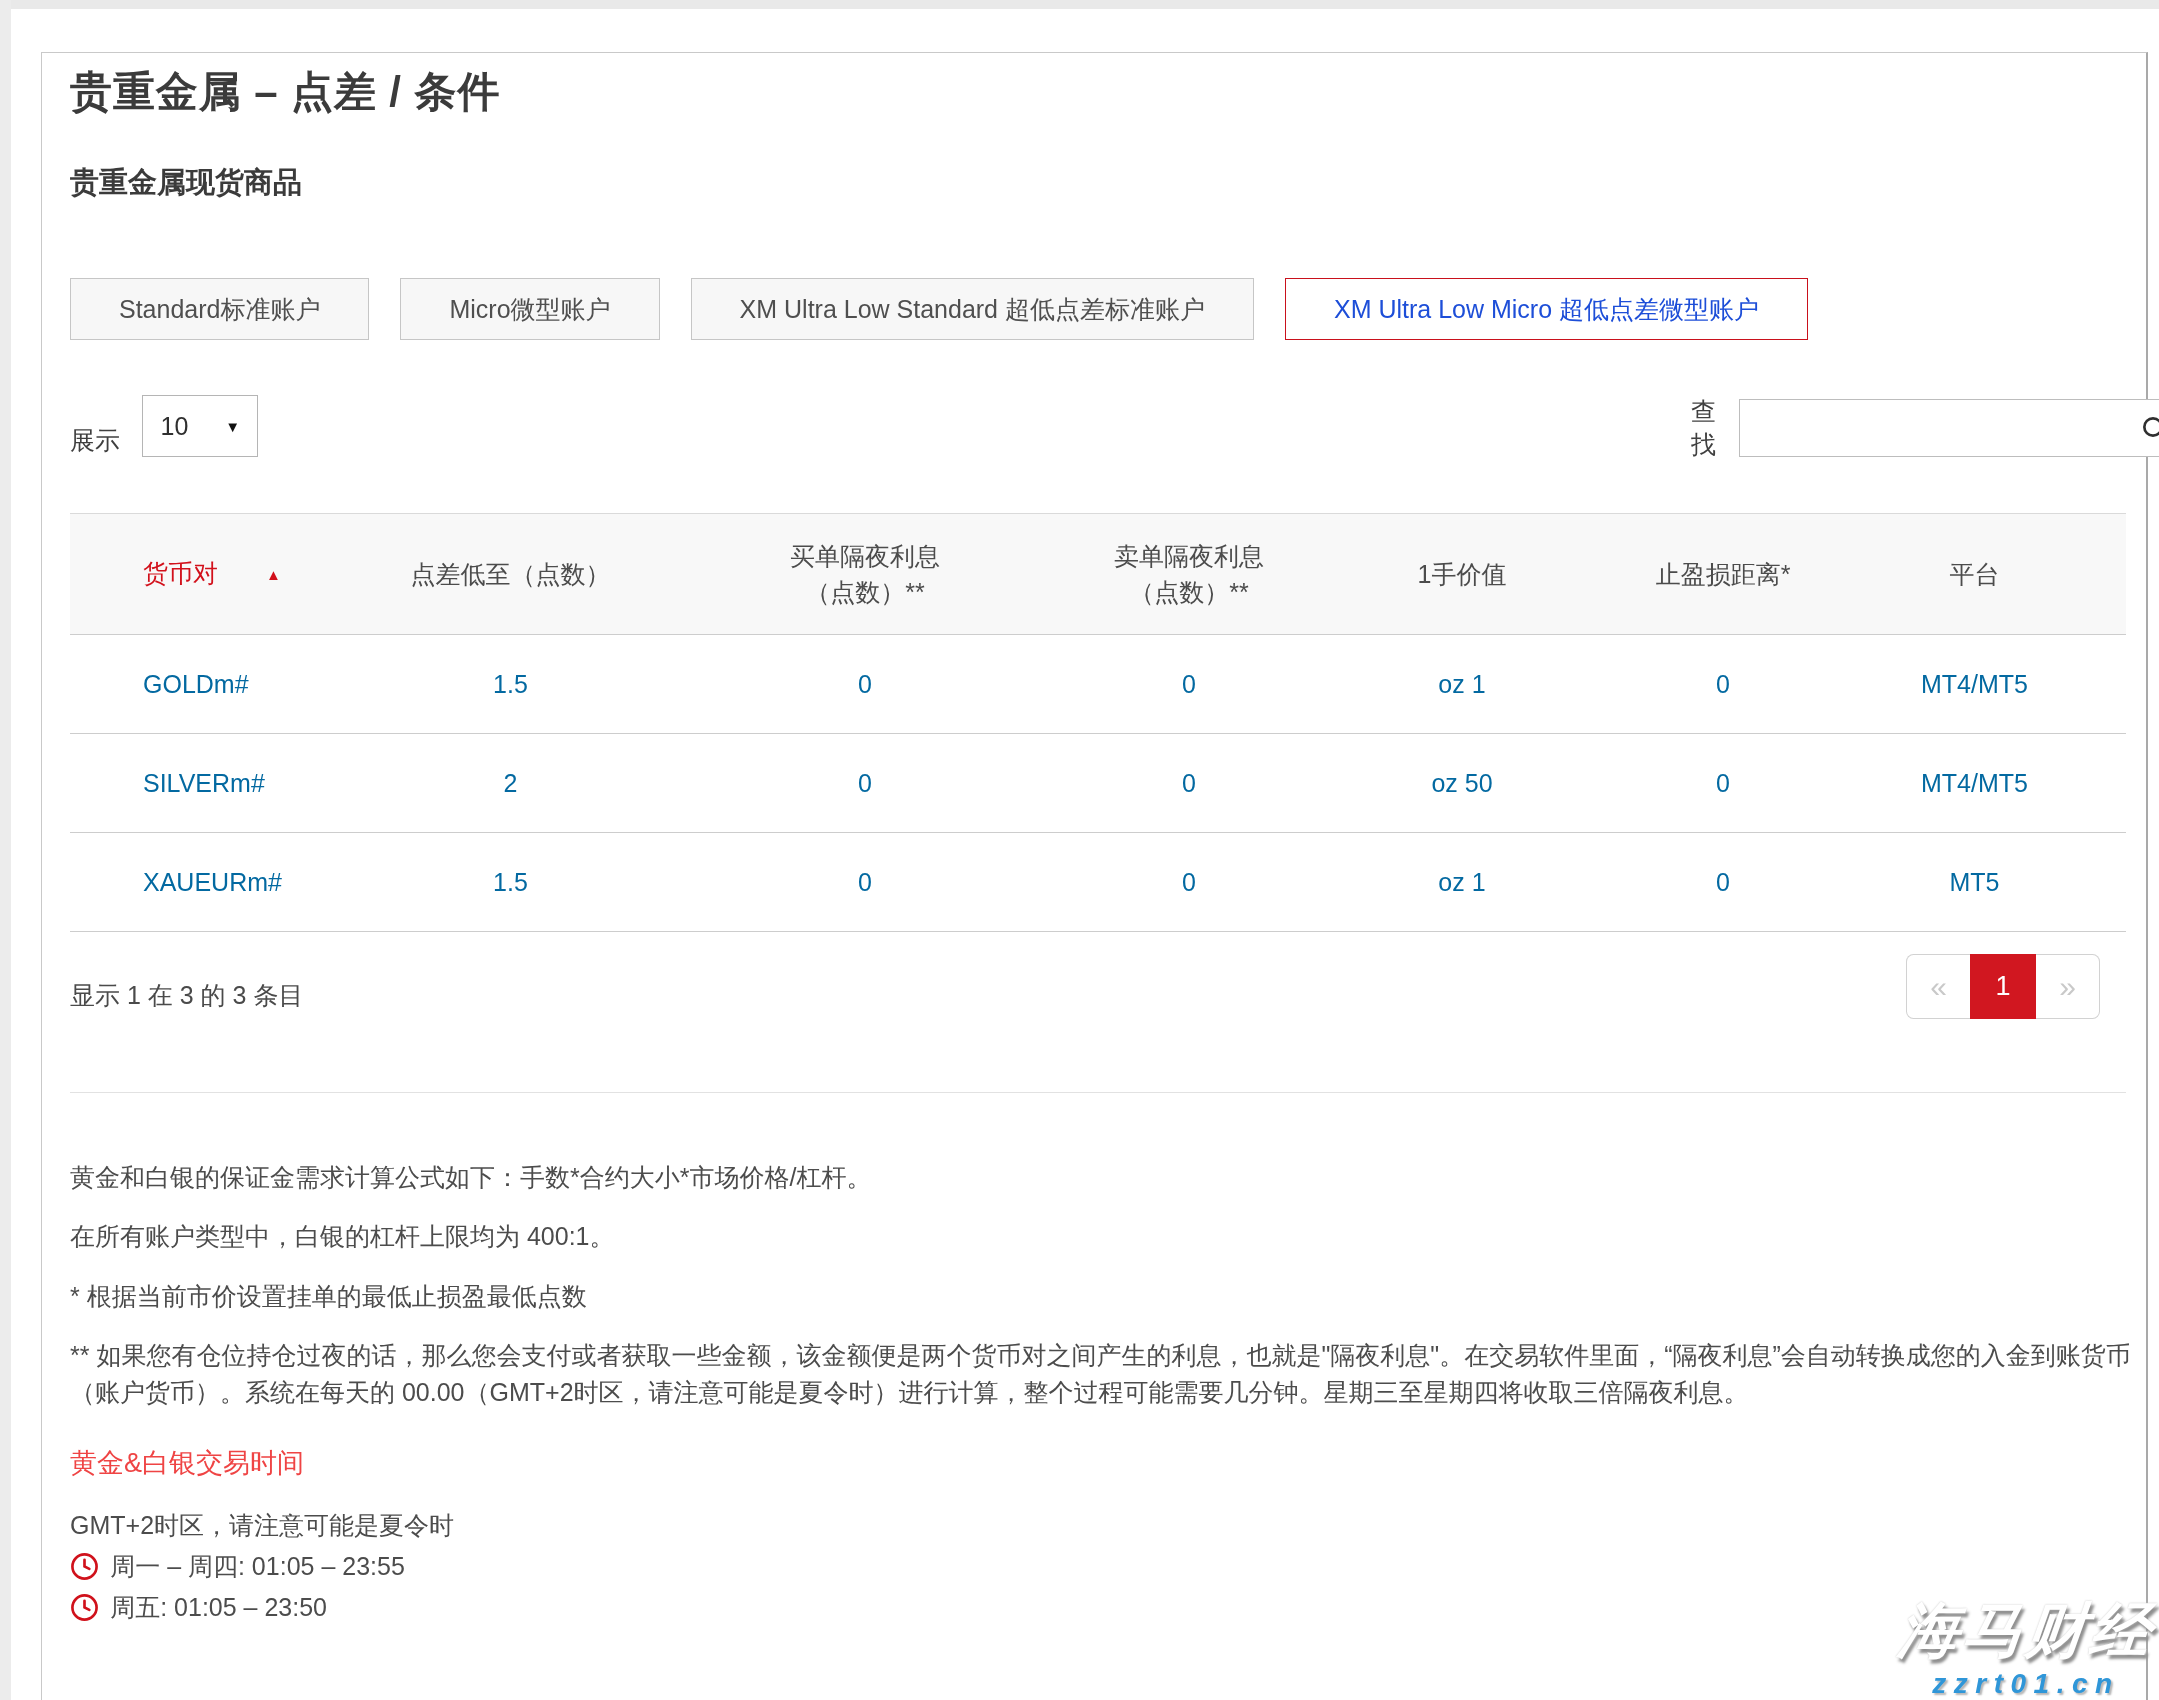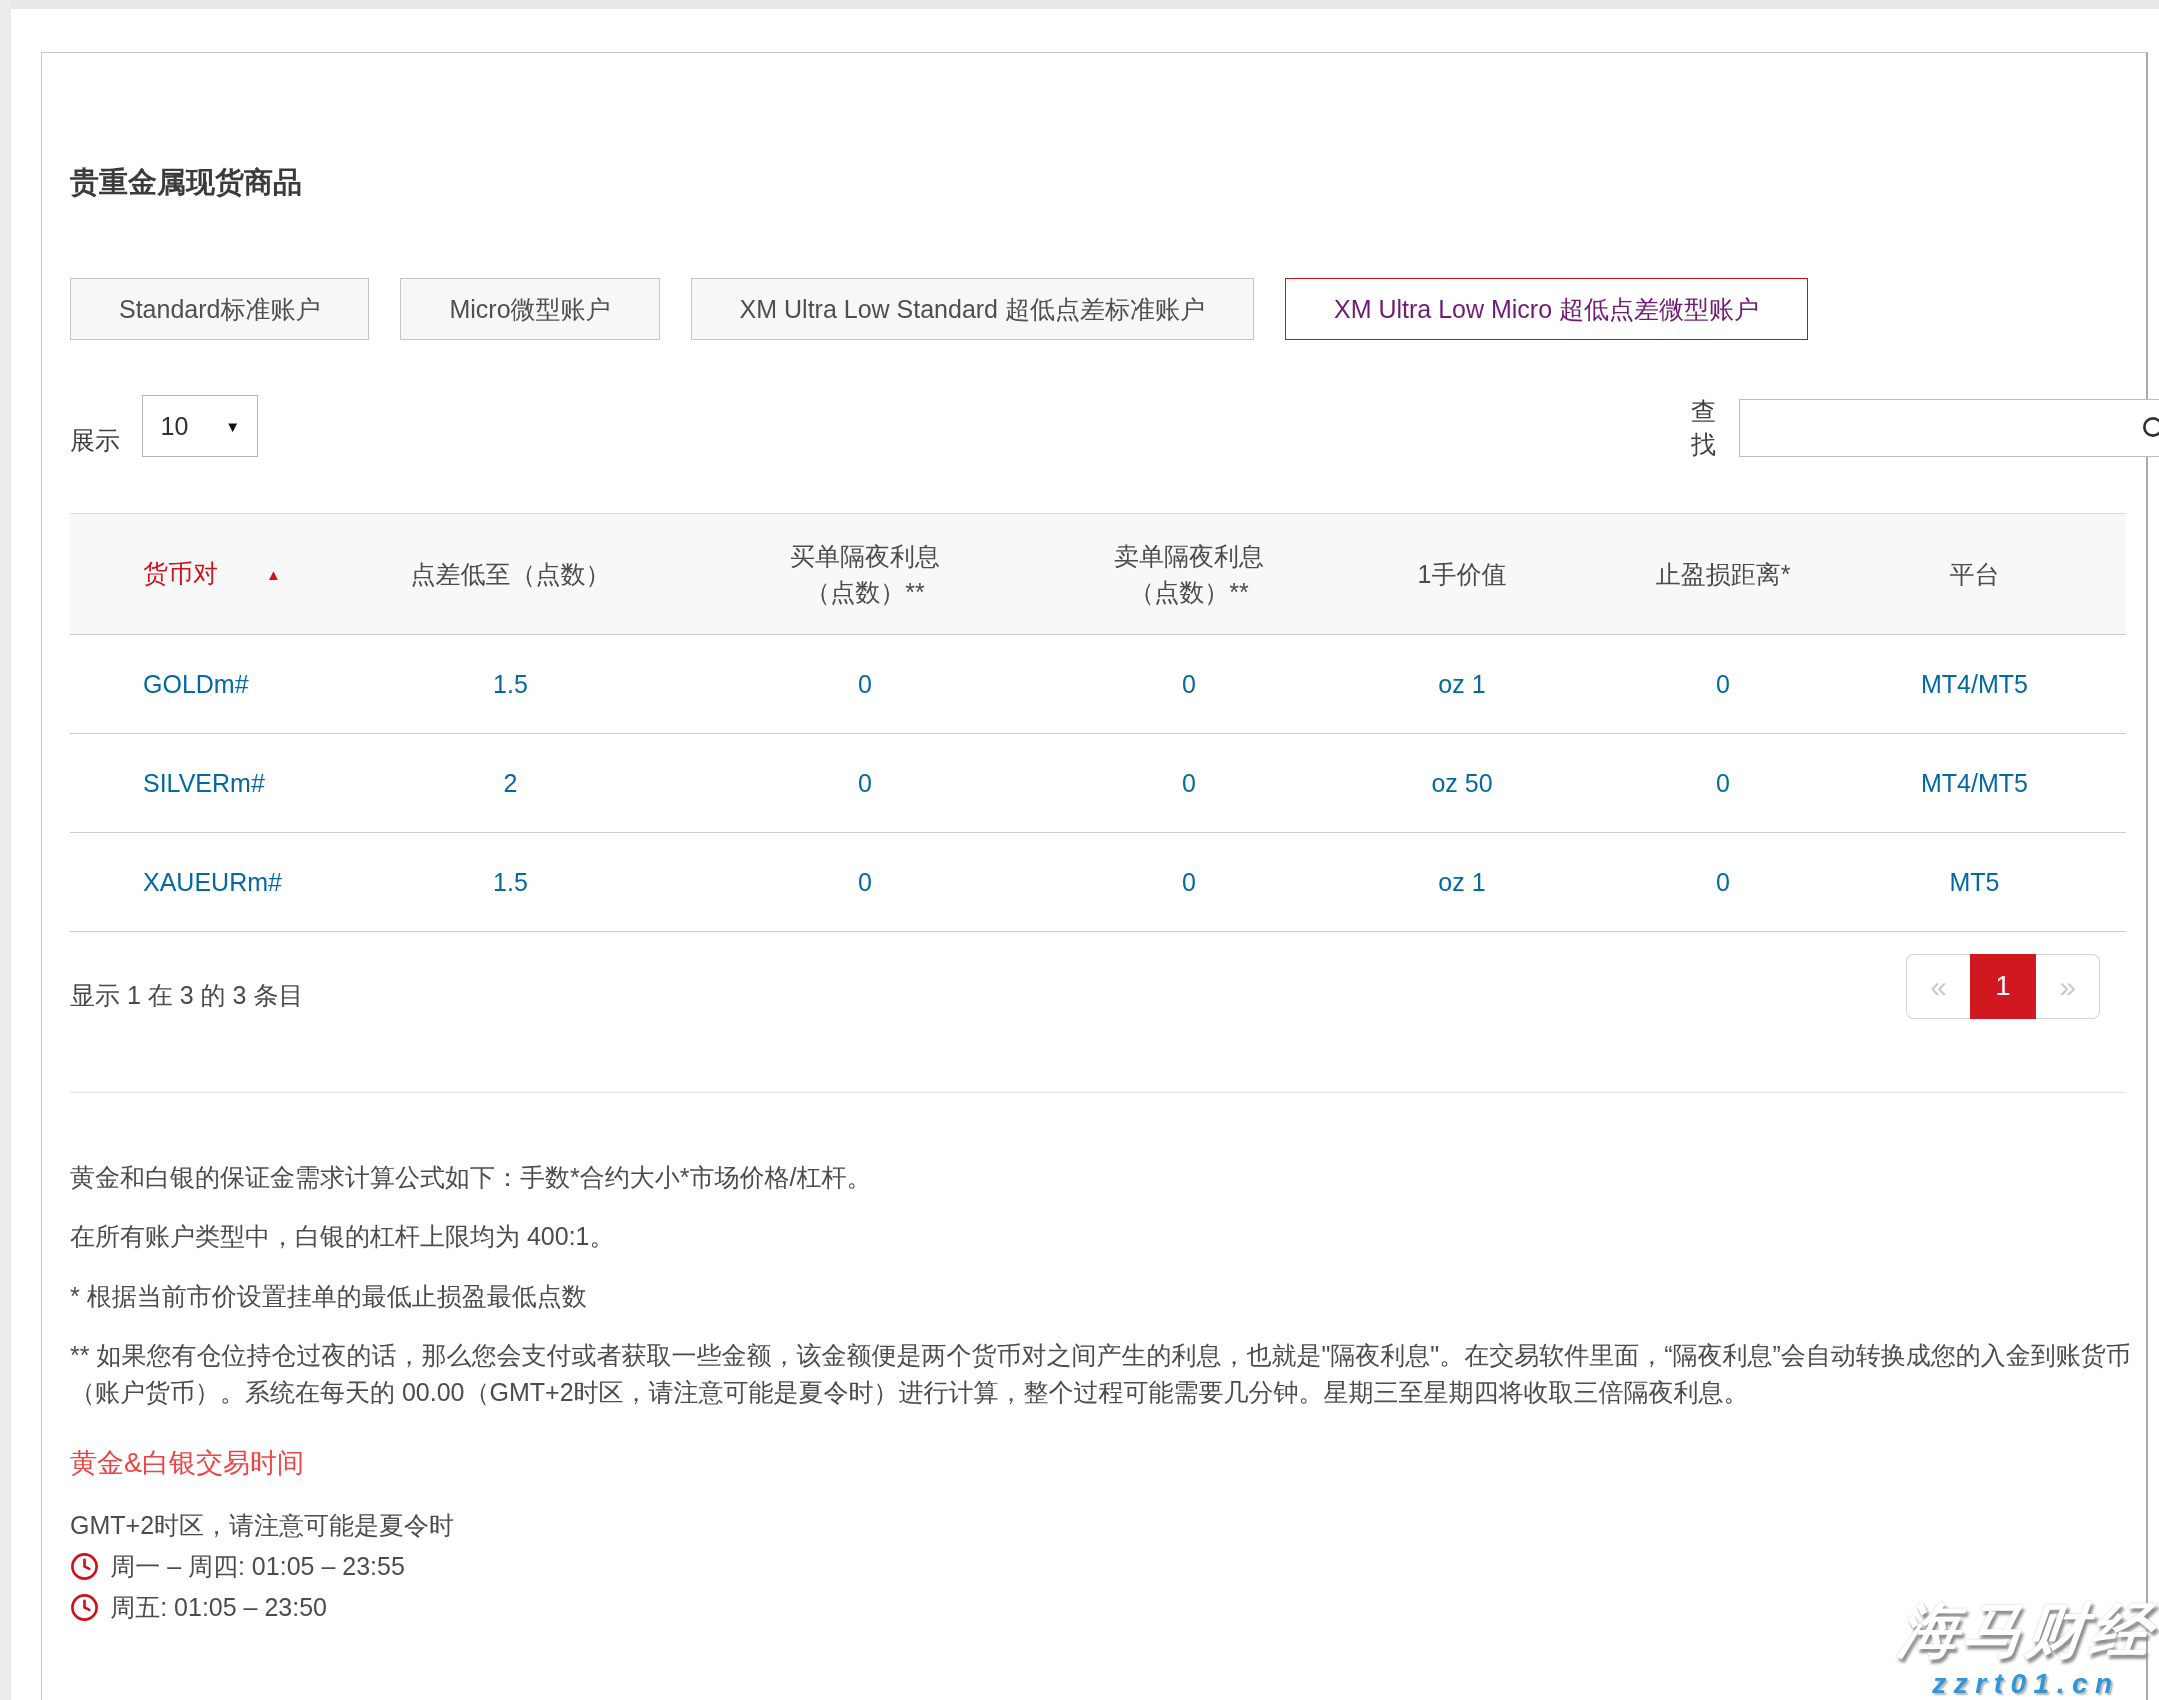--- a/index.html
+++ b/index.html
@@ -8,21 +8,21 @@
   .strip-left{position:absolute;left:0;top:0;width:11.2px;height:1700px;background:#ececec;}
   .card{position:absolute;left:41px;top:52px;width:2104px;height:1771px;background:#fff;
         border:0.9px solid #c9c9c9;border-right:2.8px solid #a9a9a9;}
   .h1{position:absolute;left:28px;top:11.2px;font-size:42px;font-weight:700;color:#3b3b3b;letter-spacing:0.9px;}
   .h2{position:absolute;left:28px;top:110px;font-size:29px;font-weight:700;color:#3b3b3b;}
   
   .tabs{position:absolute;left:28px;top:225px;display:flex;gap:31px;}
   .tab{height:62px;padding:0 48px;font-size:25px;color:#4f4f4f;background:#f7f7f7;
        border:0.9px solid #c6c6c6;display:flex;align-items:center;cursor:pointer;
        font-family:inherit;white-space:nowrap;}
-  .tab.active{background:#fff;border:1.9px solid #c9111c;color:#701a75;padding:0 48px;}
+  .tab.active{background:#fff;border:1.9px solid #c9111c;color:#1d4ed8;padding:0 48px;}
   
   .show-control{position:absolute;left:28px;top:342px;display:flex;gap:22.4px;align-items:flex-end;}
   .ctl-label{font-size:25px;color:#3f3f3f;}
   .select{width:114px;height:60px;border:0.9px solid #b5b5b5;background:#fff;display:flex;
           align-items:center;justify-content:center;gap:37px;font-size:25px;color:#2f2f2f;cursor:pointer;}
   .caret{font-size:15px;color:#111;}
   .search-control{position:absolute;left:1649px;top:342px;display:flex;gap:23px;align-items:center;}
   .search-box{position:relative;}
   .search-input{width:368px;height:56px;border:0.9px solid #bdbdbd;font-size:24px;
                 padding:0 60px 0 15px;outline:none;box-sizing:content-box;font-family:inherit;}
@@ -62,20 +62,21 @@
            text-shadow:1.9px 1.9px 1.9px #b5b5b5;margin-top:-3.7px;text-align:center;}
 </style>
 </head>
 <body>
 
 <div class="strip-top"></div>
 <div class="strip-left"></div>
 
 <div class="card">
 
+  <div class="h1">贵重金属 – 点差 / 条件</div>
   <div class="h2">贵重金属现货商品</div>
 
   <div class="tabs">
     <button class="tab">Standard标准账户</button>
     <button class="tab">Micro微型账户</button>
     <button class="tab">XM Ultra Low Standard 超低点差标准账户</button>
     <button class="tab active">XM Ultra Low Micro 超低点差微型账户</button>
   </div>
 
   <div class="show-control">

